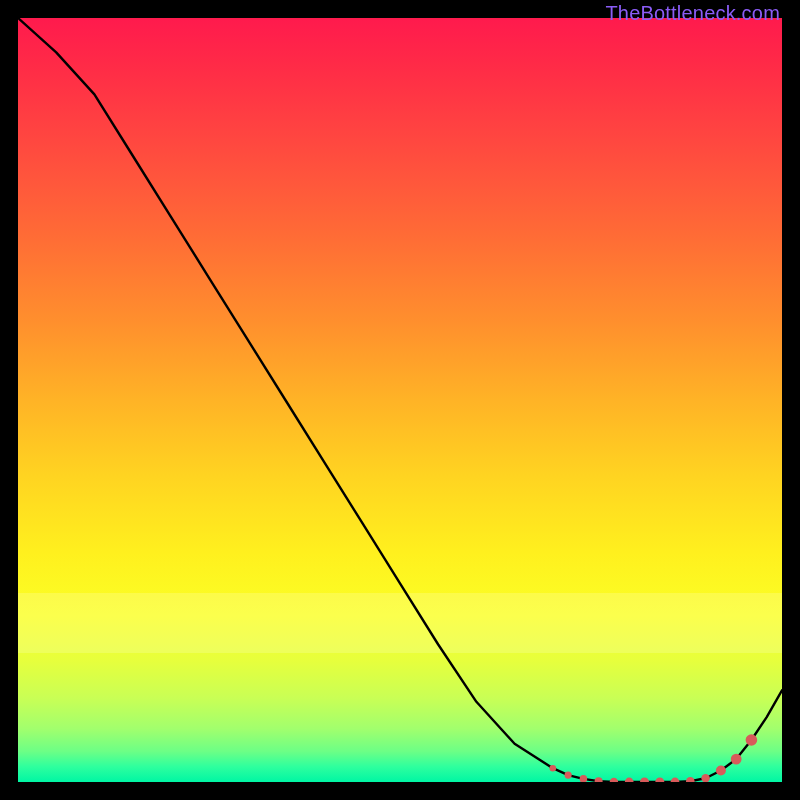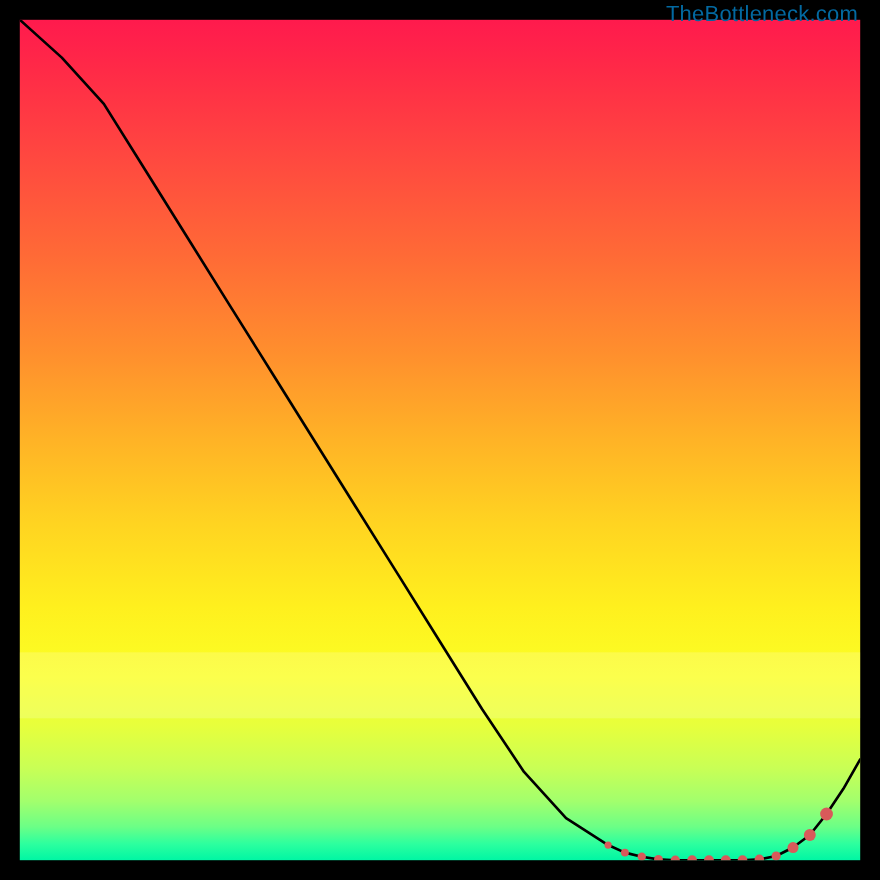--- a/index.html
+++ b/index.html
@@ -54,21 +54,21 @@
     left: 18px;
     top: 18px;
     width: 764px;
     height: 764px;
     pointer-events: none;
   }
   .watermark {
     position: absolute;
     top: 2px;
     right: 20px;
-    color: #0369a1;
+    color: #8b5cf6;
     font-size: 20px;
     font-weight: normal;
     letter-spacing: 0.2px;
   }
 </style>
 </head>
 <body>
 
 <div class="stage">
   <div class="plot-area"></div>

